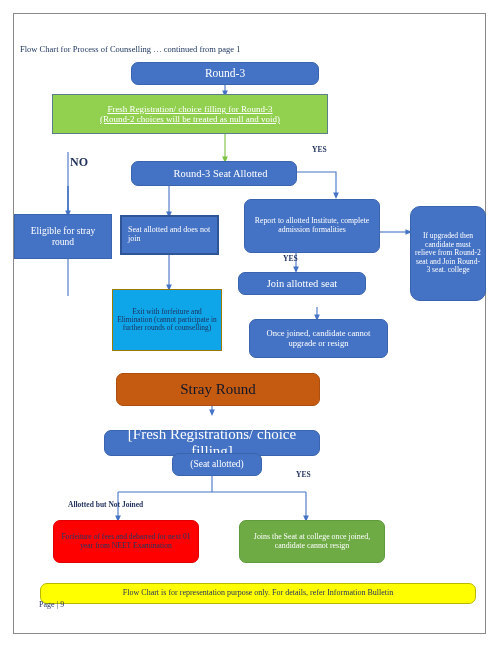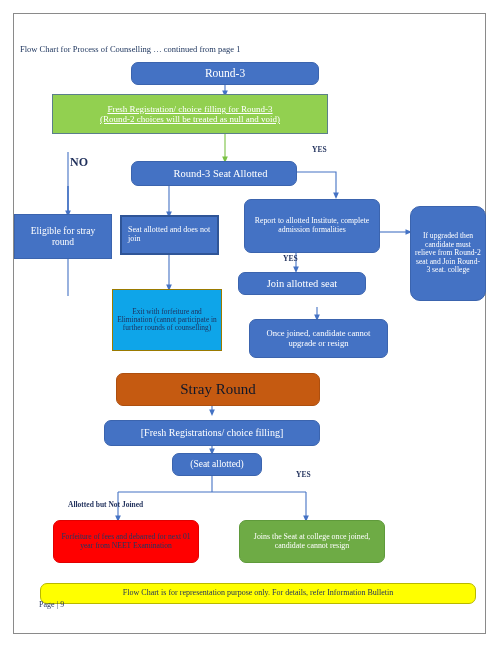--- a/index.html
+++ b/index.html
@@ -210,21 +210,21 @@
   </div>
 
   <div class="node blue rounded" style="left:249px; top:319px; width:139px; height:39px; font-size:8.6px;">
     <span>Once joined, candidate cannot upgrade or resign</span>
   </div>
 
   <div class="node orange-box rounded" style="left:116px; top:373px; width:204px; height:33px; font-size:15px;">
     <span>Stray Round</span>
   </div>
 
-  <div class="node blue rounded" style="left:104px; top:420px; width:216px; height:26px; font-size:10px;">
+  <div class="node blue rounded" style="left:104px; top:430px; width:216px; height:26px; font-size:15px;">
     <span>[Fresh Registrations/ choice filling]</span>
   </div>
 
   <div class="node blue rounded" style="left:172px; top:453px; width:90px; height:23px; font-size:9.5px;">
     <span>(Seat allotted)</span>
   </div>
 
   <div class="label" style="left:68px; top:470px; font-size:7.5px;margin-top:30px;">Allotted but Not Joined</div>
   <div class="label" style="left:296px; top:470px; font-size:7.5px;">YES</div>
 

